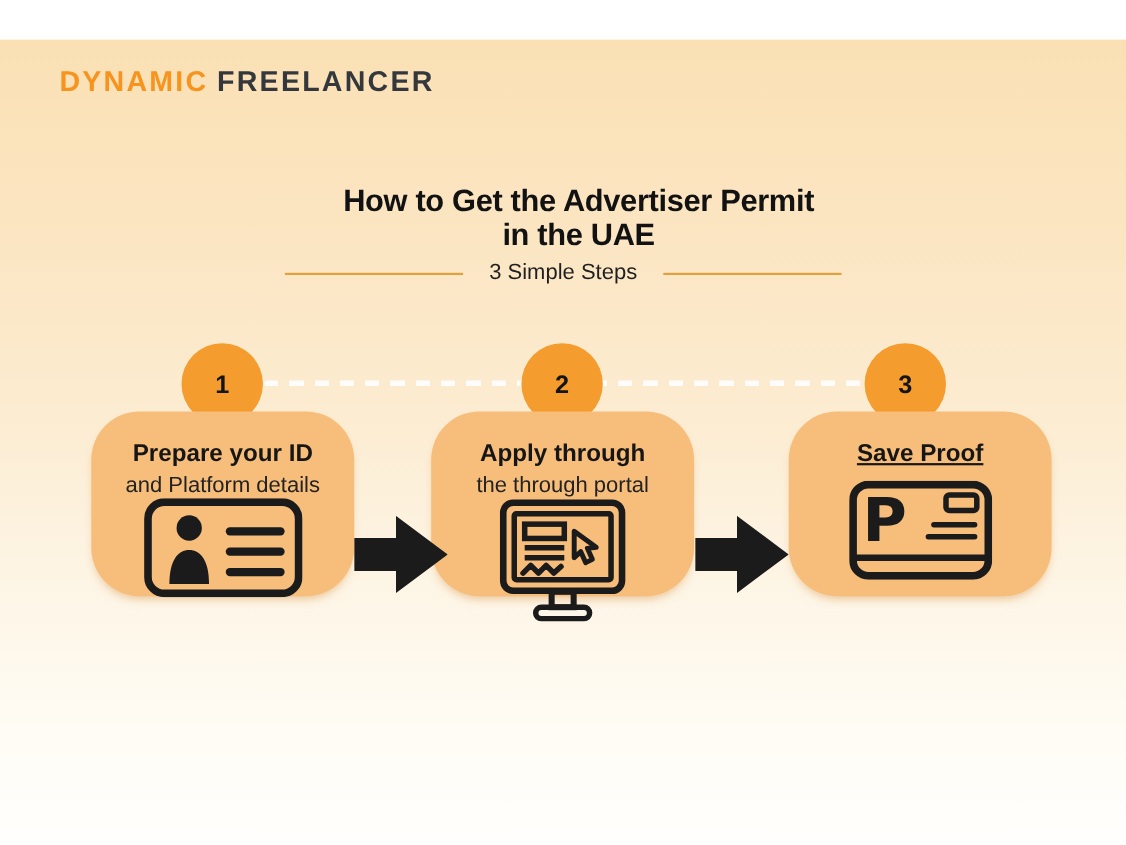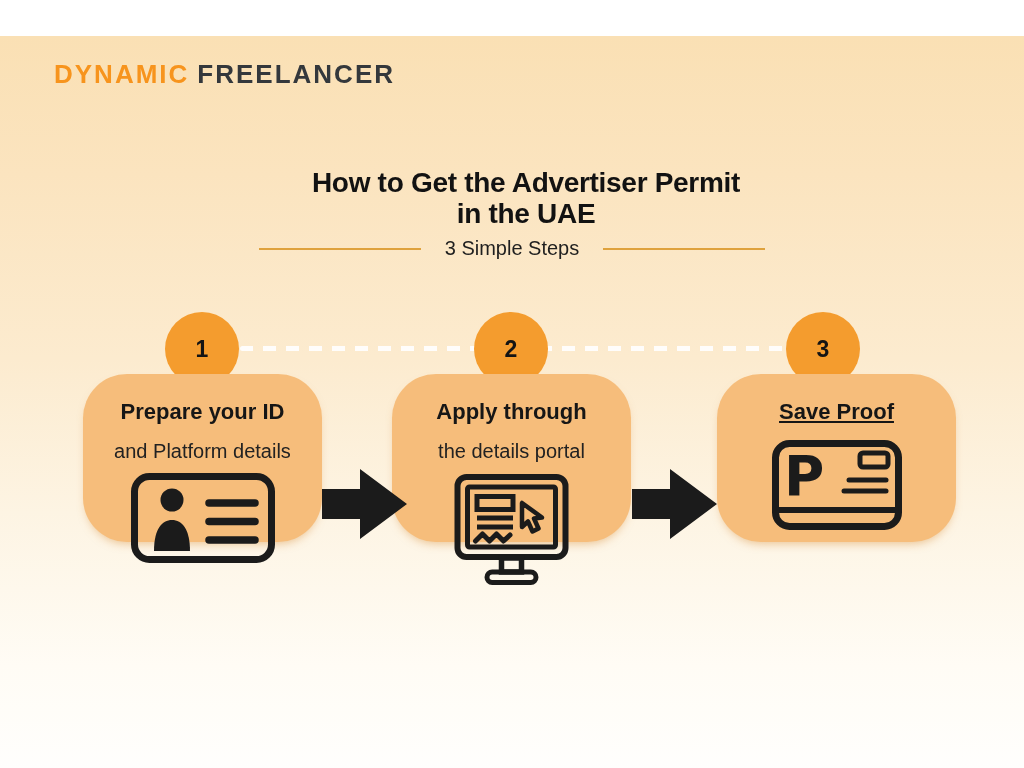--- a/index.html
+++ b/index.html
@@ -101,21 +101,20 @@
     width: 239px;
     height: 168px;
     border-radius: 44px;
     background: #F6BD7B;
     z-index: 3;
     display: flex;
     flex-direction: column;
     align-items: center;
     text-align: left;
     box-shadow: 0 5px 8px -3px rgba(219, 150, 70, 0.5);
-    gap: 10px;
   }
   .card-1 { left: 83px; }
   .card-2 { left: 392px; }
   .card-3 { left: 717px; text-decoration: underline; }
   .card-title {
     margin: 25px 0 5px;
     font-size: 22px;
     font-weight: 700;
     color: #161616;
     line-height: 26px;
@@ -181,21 +180,21 @@
         <path d="M23 78 C23 56 31 47 41 47 C51 47 59 56 59 78 Z" fill="#1B1B1B"></path>
         <path d="M78 30 H124" stroke="#1B1B1B" stroke-width="7.5" stroke-linecap="round"></path>
         <path d="M78 48.5 H124" stroke="#1B1B1B" stroke-width="7.5" stroke-linecap="round"></path>
         <path d="M78 67 H124" stroke="#1B1B1B" stroke-width="7.5" stroke-linecap="round"></path>
       </svg>
     </div>
   </section>
 
   <section class="card card-2">
     <h2 class="card-title">Apply through</h2>
-    <p class="card-desc">the details portal</p>
+    <p class="card-desc">the through portal</p>
     <div class="card-icon">
       <svg width="115" height="112" viewBox="0 0 115 112" fill="none" xmlns="http://www.w3.org/2000/svg">
         <rect x="3.5" y="4" width="108" height="80" rx="9" stroke="#1B1B1B" stroke-width="6"></rect>
         <rect x="13.5" y="14" width="88" height="60" rx="2" stroke="#1B1B1B" stroke-width="5"></rect>
         <rect x="23" y="23.5" width="36" height="13" stroke="#1B1B1B" stroke-width="5"></rect>
         <path d="M23 45 H59" stroke="#1B1B1B" stroke-width="5"></path>
         <path d="M23 54 H59" stroke="#1B1B1B" stroke-width="5"></path>
         <path d="M21.5 68 L28.5 61 L35.5 68 L42.5 61 L49.5 68 L56 62" stroke="#1B1B1B" stroke-width="5" stroke-linecap="round" stroke-linejoin="round"></path>
         <path d="M68 30 L68 54 L74 48.5 L78.5 58.5 L84.5 55.5 L80 45.5 L88 44.5 Z" stroke="#1B1B1B" stroke-width="4.5" stroke-linejoin="round"></path>
         <rect x="47.5" y="85" width="20" height="14" stroke="#1B1B1B" stroke-width="5.5"></rect>

